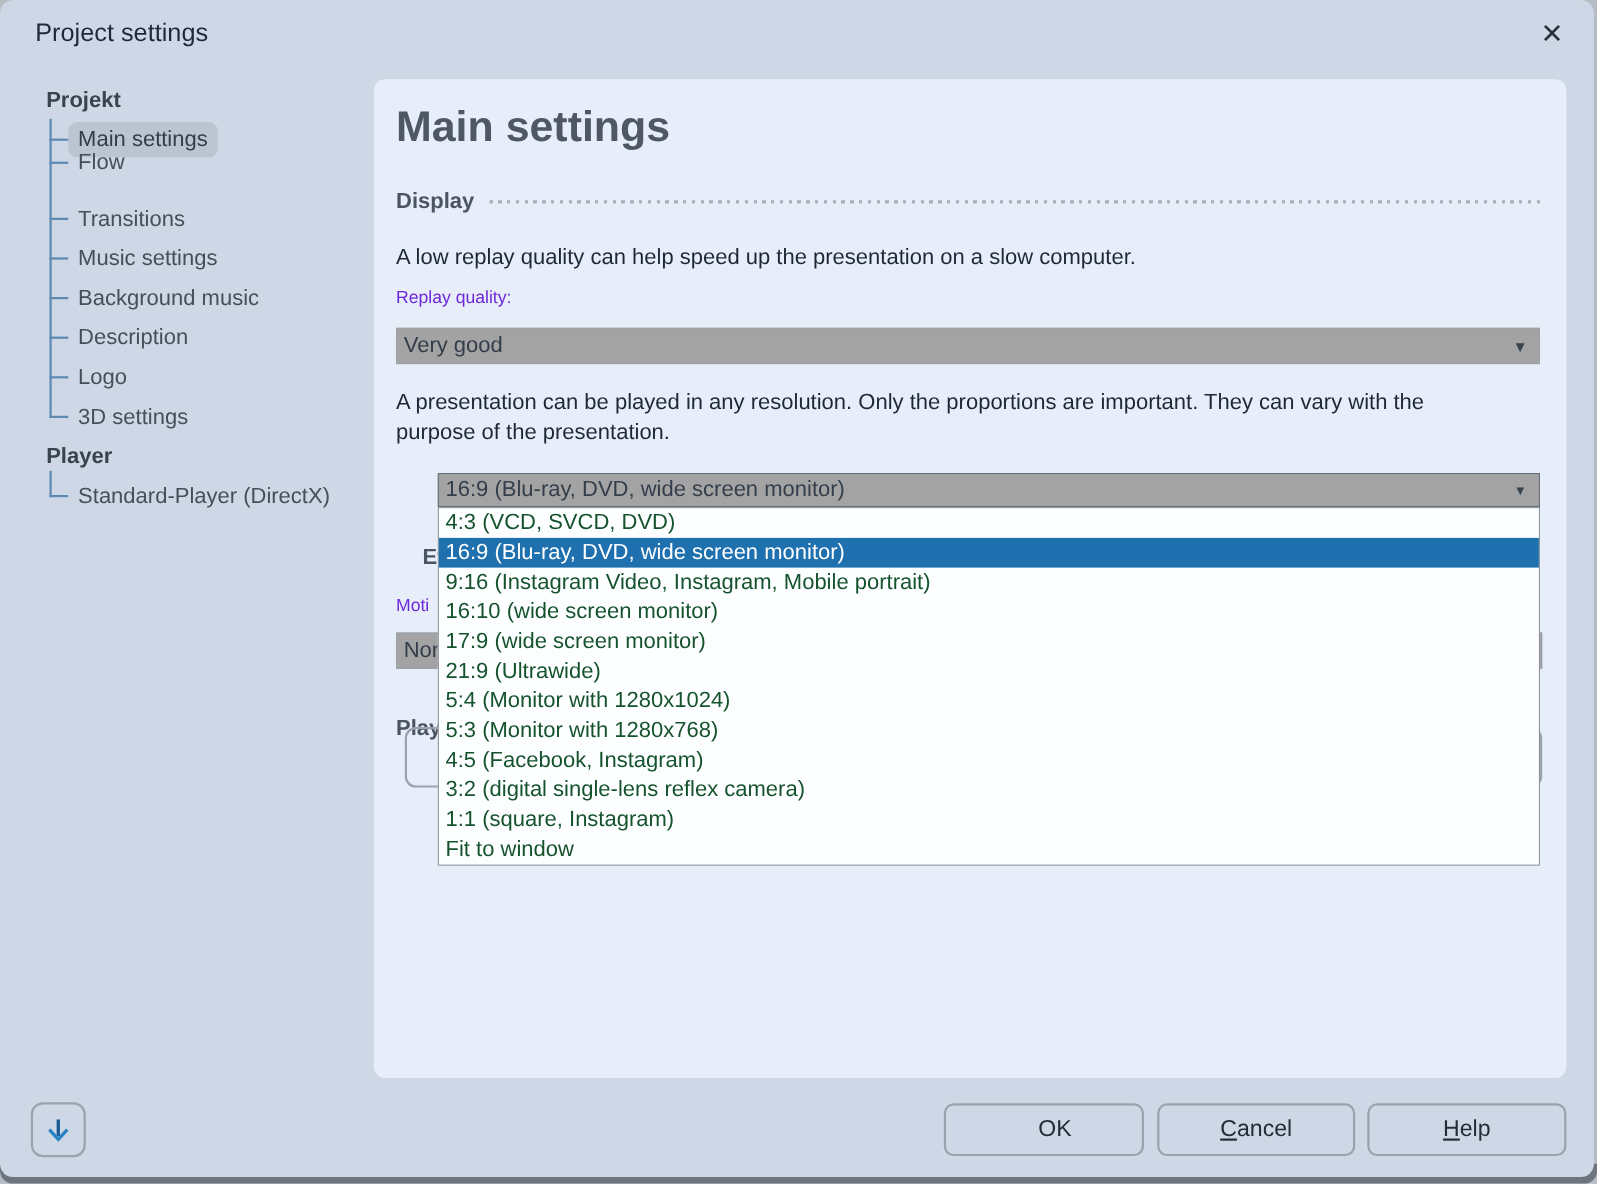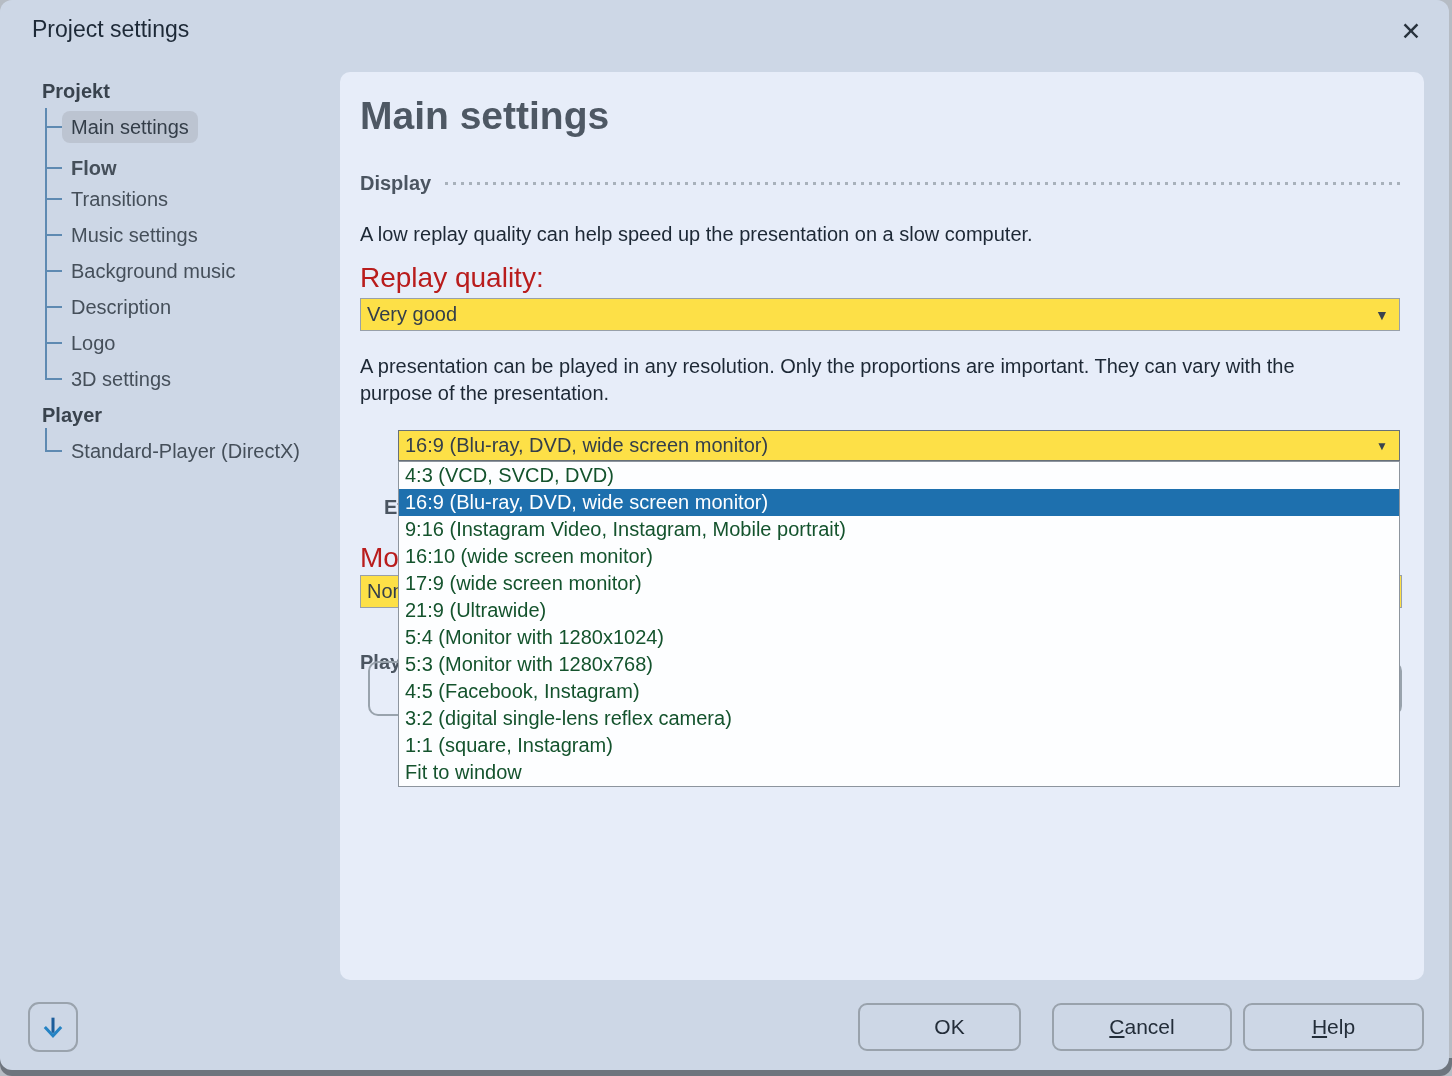--- a/index.html
+++ b/index.html
@@ -61,23 +61,23 @@
     display: flex; align-items: center; gap: 14px;
   }
   .section-label { font-size: 20px; font-weight: 700; color: #4b5561; white-space: nowrap; }
   .dotted-line {
     flex: 1; height: 3px;
     background: repeating-linear-gradient(to right, #a8b1bb 0 3px, transparent 3px 8px);
   }
   .body-text {
     position: absolute; left: 20px; font-size: 20px; color: #1d2835; line-height: 27px;
   }
-  .field-label { position: absolute; left: 20px; font-size: 28px; color: #b91c1c; text-align: center; }
+  .field-label { position: absolute; left: 20px; font-size: 16px; color: #6d28d9; text-align: center; }
   .combo {
-    position: absolute; background: #fde047; border: 1px solid #98a0a9;
+    position: absolute; background: #a3a3a3; border: 1px solid #98a0a9;
     display: flex; align-items: center; cursor: pointer;
   }
   .combo .combo-text {
     flex: 1; padding-left: 6px; font-size: 20px; color: #333e4a;
     white-space: nowrap; overflow: hidden;
   }
   .combo .combo-arrow {
     width: 34px; text-align: center; font-size: 12px; color: #39434e; flex: none;
   }
   .combo.open { border: 1px solid #677078; z-index: 6; }
@@ -119,21 +119,21 @@
 
 <div class="window">
 
   <div class="titlebar-text">Project settings</div>
   <div class="close-x">✕</div>
 
   <div class="tree-header" style="top:76px;">Projekt</div>
   <div class="tree-vline" style="top:108px; height:272px;"></div>
 
   <div class="nav-item selected" style="top:111px;">Main settings</div>
-  <div class="nav-item" style="top:152px;font-weight:bold;">Flow</div>
+  <div class="nav-item" style="top:132px;">Flow</div>
   <div class="nav-item" style="top:183px;">Transitions</div>
   <div class="nav-item" style="top:219px;">Music settings</div>
   <div class="nav-item" style="top:255px;">Background music</div>
   <div class="nav-item" style="top:291px;text-align:center;">Description</div>
   <div class="nav-item" style="top:327px;">Logo</div>
   <div class="nav-item" style="top:363px;">3D settings</div>
 
   <div class="tree-header" style="top:400px;">Player</div>
   <div class="tree-vline" style="top:428px; height:24px;"></div>
   <div class="nav-item" style="top:435px;">Standard-Player (DirectX)</div>
@@ -188,21 +188,21 @@
 
   </div>
 
   <div class="scroll-btn">
     <svg width="28" height="28" viewBox="0 0 24 24">
       <path d="M12 4 L12 17" stroke="#1b5d9b" stroke-width="2.6" fill="none"></path>
       <path d="M5 12 L12 19.5 L19 12" stroke="#2583c4" stroke-width="2.6" fill="none"></path>
     </svg>
   </div>
 
-  <div class="dialog-btn" style="left:858px; width:163px;padding-left:20px;">
+  <div class="dialog-btn" style="left:858px; width:182px;padding-left:20px;">
     <span>OK</span>
   </div>
   <div class="dialog-btn" style="left:1052px; width:180px;">
     <span class="underline">C</span><span>ancel</span>
   </div>
   <div class="dialog-btn" style="left:1243px; width:181px;">
     <span class="underline">H</span><span>elp</span>
   </div>
 
 </div>

